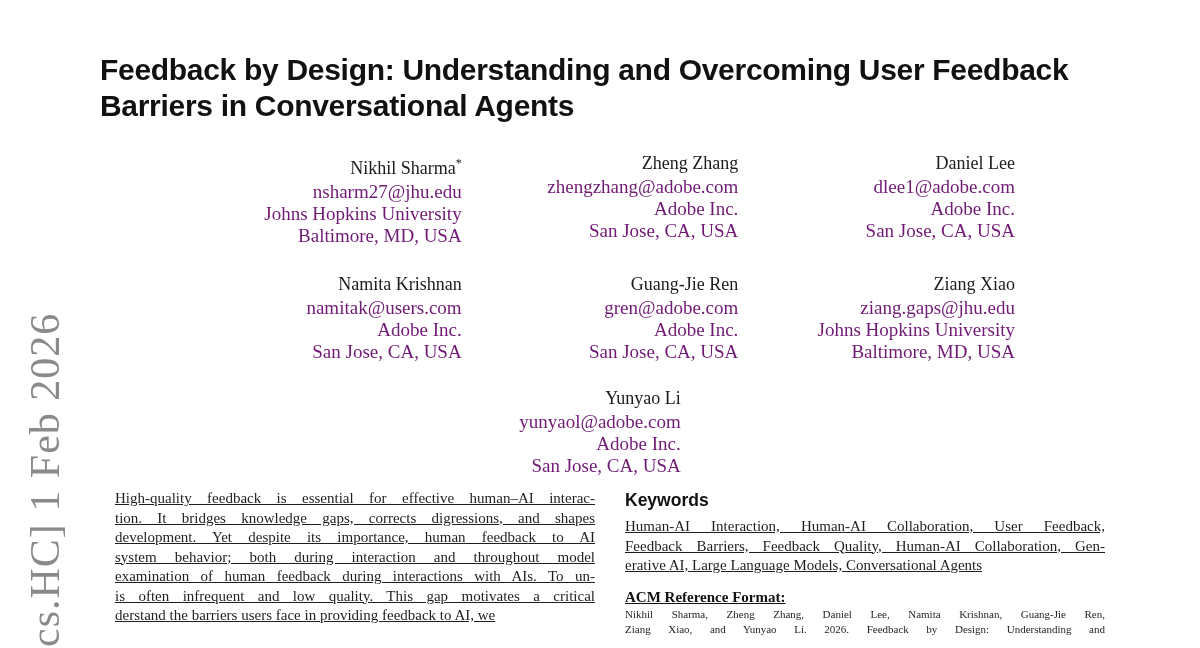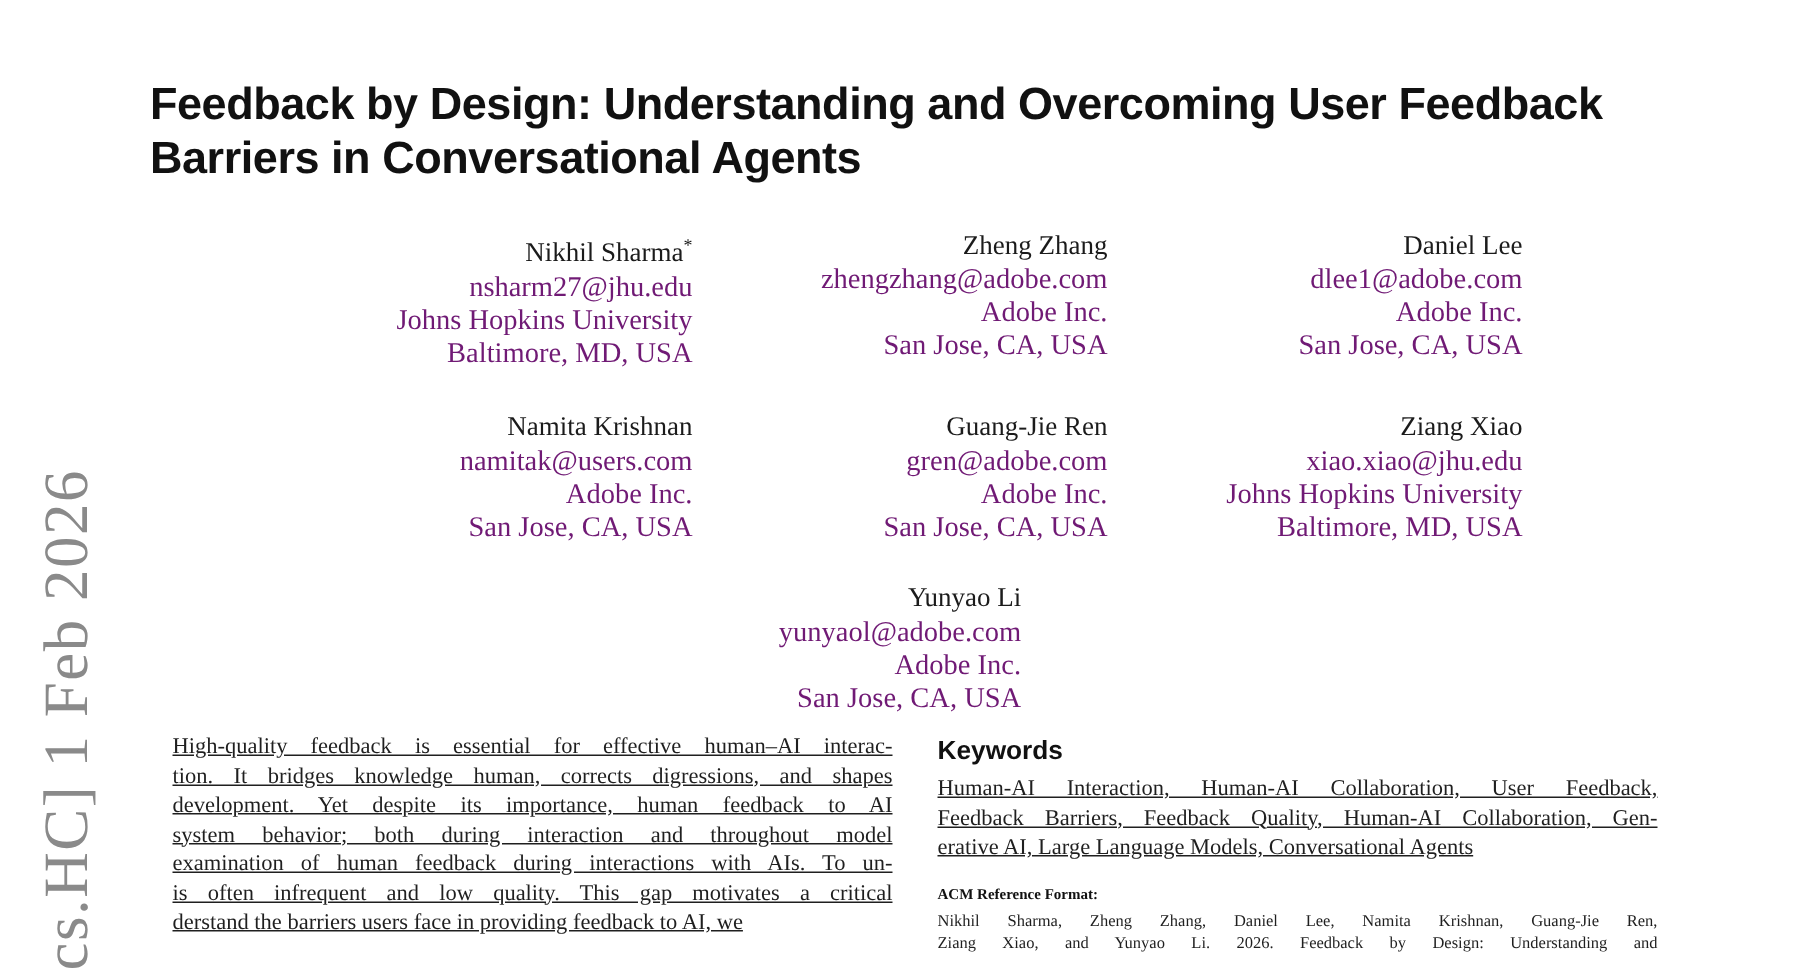--- a/index.html
+++ b/index.html
@@ -87,24 +87,25 @@
     text-align: justify;
     text-align-last: justify;
     text-decoration: underline;
   }
   .body-line.last { text-align-last: left; }
 
   .acm-ref { margin-top: 13px; }
   .acm-ref-heading {
     font-family: "Liberation Serif", serif;
     font-weight: bold;
-    font-size: 10px;
+    font-size: 15px;
     line-height: 16px;
     color: #111111;
     margin-bottom: 2px;
+    text-decoration: underline;
   }
   .ref-line {
     font-size: 11px;
     line-height: 15px;
     color: #1f1f1f;
     text-align: justify;
     text-align-last: justify;
   }
 </style>
 </head>
@@ -140,39 +141,39 @@
     <div class="a-detail">San Jose, CA, USA</div>
   </div>
   <div class="author">
     <div class="a-name"><span>Guang-Jie Ren</span></div>
     <div class="a-detail">gren@adobe.com</div>
     <div class="a-detail">Adobe Inc.</div>
     <div class="a-detail">San Jose, CA, USA</div>
   </div>
   <div class="author">
     <div class="a-name"><span>Ziang Xiao</span></div>
-    <div class="a-detail">xiao.xiao@jhu.edu</div>
+    <div class="a-detail">ziang.gaps@jhu.edu</div>
     <div class="a-detail">Johns Hopkins University</div>
     <div class="a-detail">Baltimore, MD, USA</div>
   </div>
 </div>
 
 <div class="author-single">
   <div class="author">
     <div class="a-name"><span>Yunyao Li</span></div>
     <div class="a-detail">yunyaol@adobe.com</div>
     <div class="a-detail">Adobe Inc.</div>
     <div class="a-detail">San Jose, CA, USA</div>
   </div>
 </div>
 
 <div class="two-cols">
   <div class="col">
     <div class="body-line">High-quality feedback is essential for effective human–AI interac-</div>
-    <div class="body-line">tion. It bridges knowledge human, corrects digressions, and shapes</div>
+    <div class="body-line">tion. It bridges knowledge gaps, corrects digressions, and shapes</div>
     <div class="body-line">development. Yet despite its importance, human feedback to AI</div>
     <div class="body-line">system behavior; both during interaction and throughout model</div>
     <div class="body-line">examination of human feedback during interactions with AIs. To un-</div>
     <div class="body-line">is often infrequent and low quality. This gap motivates a critical</div>
     <div class="body-line last">derstand the barriers users face in providing feedback to AI, we</div>
   </div>
 
   <div class="col">
     <div>
       <h2 class="sec-heading">Keywords</h2>

